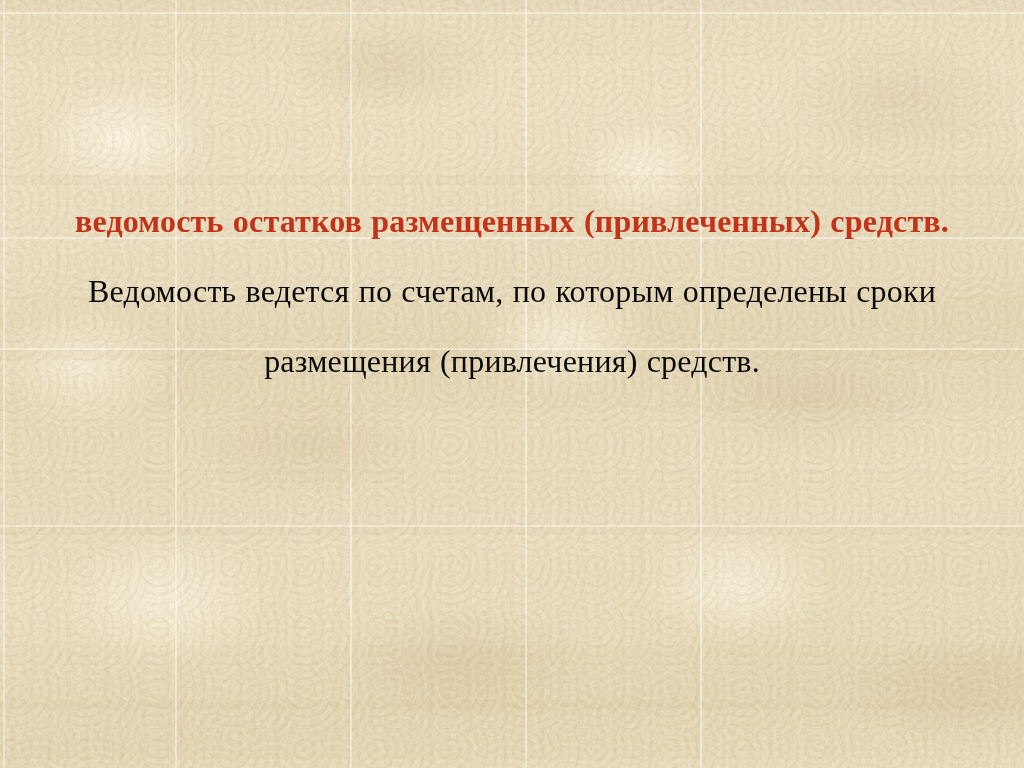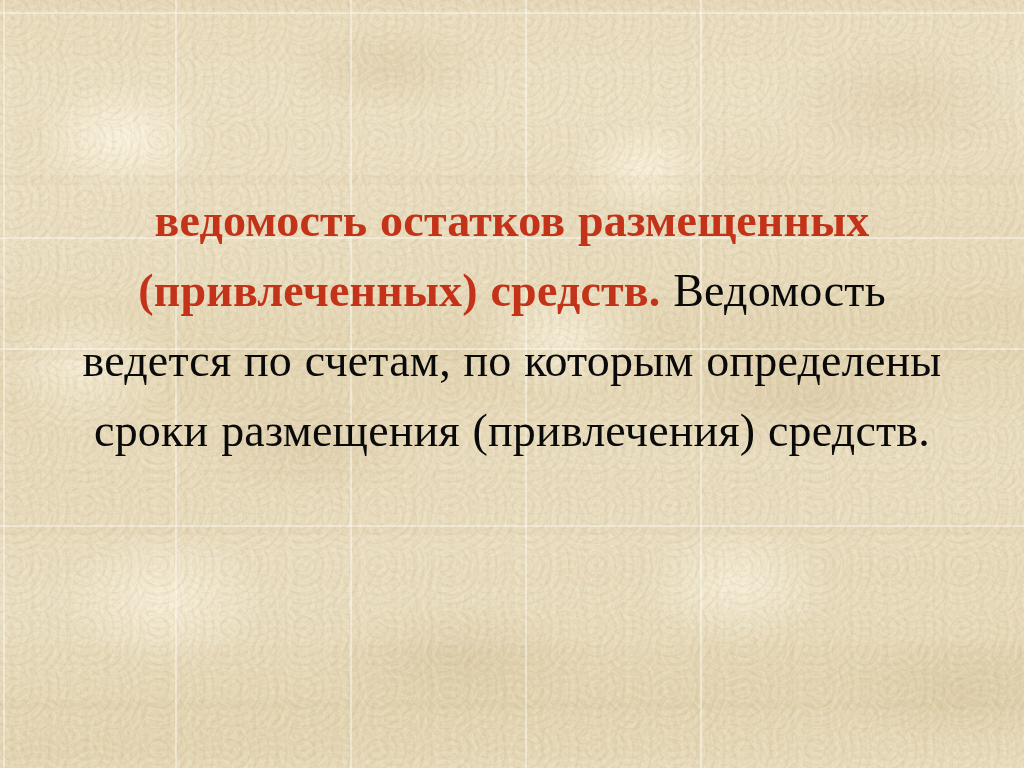--- a/index.html
+++ b/index.html
@@ -104,21 +104,21 @@
     background: linear-gradient(180deg, rgba(255,255,255,0) 0%, rgba(255,253,246,0.85) 50%, rgba(255,255,255,0) 100%);
   }
 
   
   #textblock {
     position: absolute;
     left: 62px;
     top: 186px;
     width: 900px;
     text-align: center;
-    font-size: 46px;
+    font-size: 32px;
     line-height: 70px;
     color: #000000;
     letter-spacing: 0.2px;
     word-spacing: 1px;
     text-rendering: optimizeLegibility;
   }
 
   .emph {
     font-weight: bold;
     color: #c3331a;

